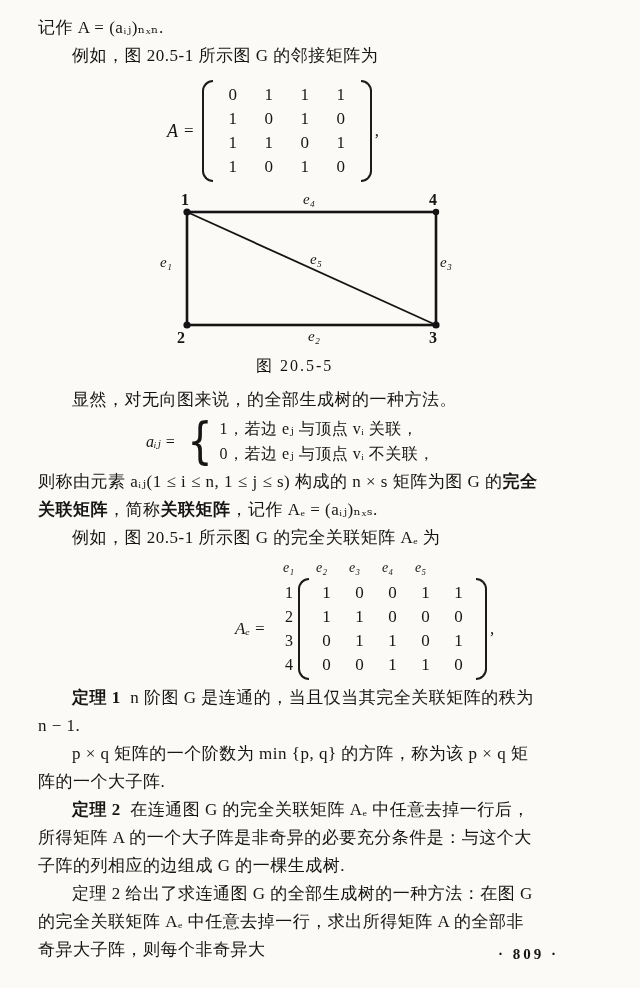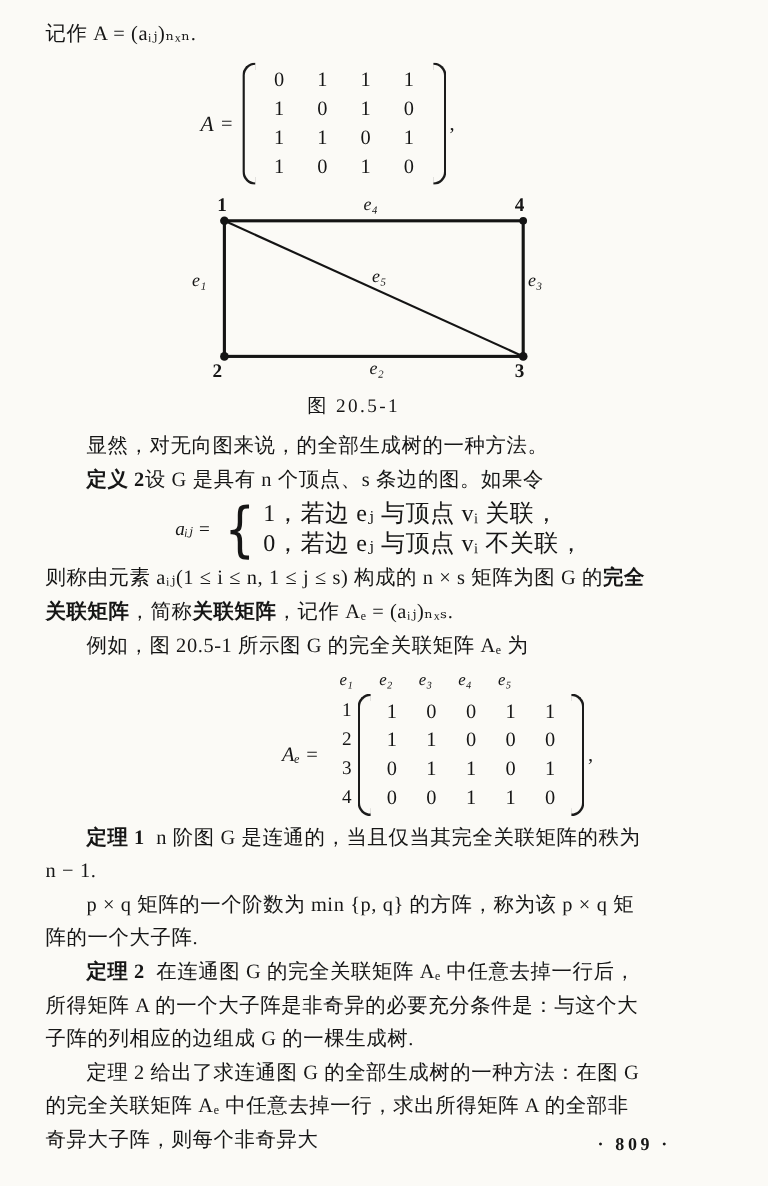--- a/index.html
+++ b/index.html
@@ -33,38 +33,39 @@
   .elabel { font-style:italic; font-size:15px; }
   .fcaption { position:absolute; left:256px; top:168px; font-size:16px; letter-spacing:2px; }
 
   
   .sec-heading { font-size:21px; font-weight:700; margin:16px 0 10px 0; letter-spacing:1px; }
 
   
   .cases { display:flex; align-items:center; margin:2px 0 2px 108px; }
   .cases-lhs { font-size:16px; font-style:italic; margin-right:8px; }
   .cases-brace { font-size:50px; font-weight:400; line-height:50px; font-family:"DejaVu Sans",sans-serif; margin-right:4px; transform:scaleX(0.8); }
-  .cases-lines { font-size:20px; line-height:25px; letter-spacing:0.5px; }
+  .cases-lines { font-size:16px; line-height:25px; letter-spacing:0.5px; }
 
   
   .inc-block { margin:6px 0 4px 150px; }
   .inc-headers { display:grid; grid-template-columns:repeat(5,33px); margin-left:84px; font-size:14px; line-height:20px; text-align:center; font-style:italic; }
   .inc-body { display:flex; align-items:center; }
   .inc-label { font-size:17px; font-style:italic; width:44px;margin-left:47px; }
   .inc-rowlabels { display:grid; grid-template-rows:repeat(4,24px); font-size:16px; line-height:24px; text-align:right; width:14px; margin-right:5px; }
   .inc-grid { display:grid; grid-template-columns:repeat(5,33px); font-size:17px; line-height:24px; text-align:center; padding:3px 1px; }
 
   .page-number { position:absolute; left:498px; top:946px; font-size:15px; font-weight:700; letter-spacing:3px; }
 </style>
 </head>
 <body>
 
 <div class="page">
 
   <p>记作 A = (aᵢⱼ)ₙₓₙ.</p>
+  <p class="indent">例如，图 20.5-1 所示图 G 的邻接矩阵为</p>
 
   <div class="matrix-a-wrap">
     <span class="m-label">A</span>
     <span class="m-eq">=</span>
     <span class="paren l"></span>
     <div class="m-grid">
       <span>0</span>
       <span>1</span>
       <span>1</span>
       <span>1</span>
@@ -96,27 +97,26 @@
     </svg>
     <span class="flabel vnum" style="left:181px; top:4px;">1</span>
     <span class="flabel vnum" style="left:429px; top:4px;">4</span>
     <span class="flabel vnum" style="left:177px; top:142px;">2</span>
     <span class="flabel vnum" style="left:429px; top:142px;">3</span>
     <span class="flabel elabel" style="left:303px; top:3px;">e₄</span>
     <span class="flabel elabel" style="left:160px; top:66px;">e₁</span>
     <span class="flabel elabel" style="left:440px; top:66px;">e₃</span>
     <span class="flabel elabel" style="left:310px; top:63px;">e₅</span>
     <span class="flabel elabel" style="left:308px; top:140px;">e₂</span>
-    <span class="fcaption">图  20.5-1</span>
+    <span class="fcaption">图  20.5-5</span>
   </div>
 
   <p class="indent" style="margin-top:6px;">显然，对无向图来说，的全部生成树的一种方法。</p>
 
 
-  <p class="indent"><span class="b">定义 2</span><span>设 G 是具有 n 个顶点、s 条边的图。如果令</span></p>
 
   <div class="cases">
     <span class="cases-lhs">aᵢⱼ =</span>
     <span class="cases-brace">{</span>
     <div class="cases-lines">
       <div>1，若边 eⱼ 与顶点 vᵢ 关联，</div>
       <div>0，若边 eⱼ 与顶点 vᵢ 不关联，</div>
     </div>
   </div>
 

